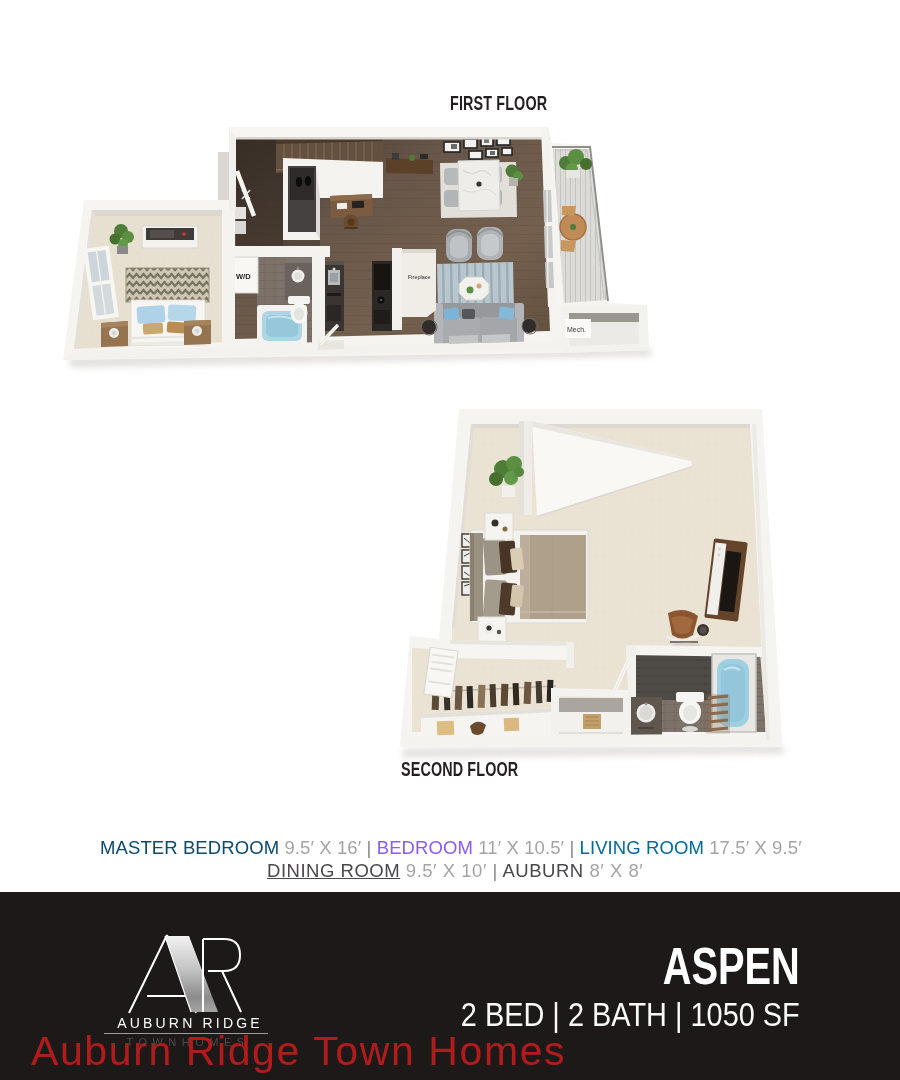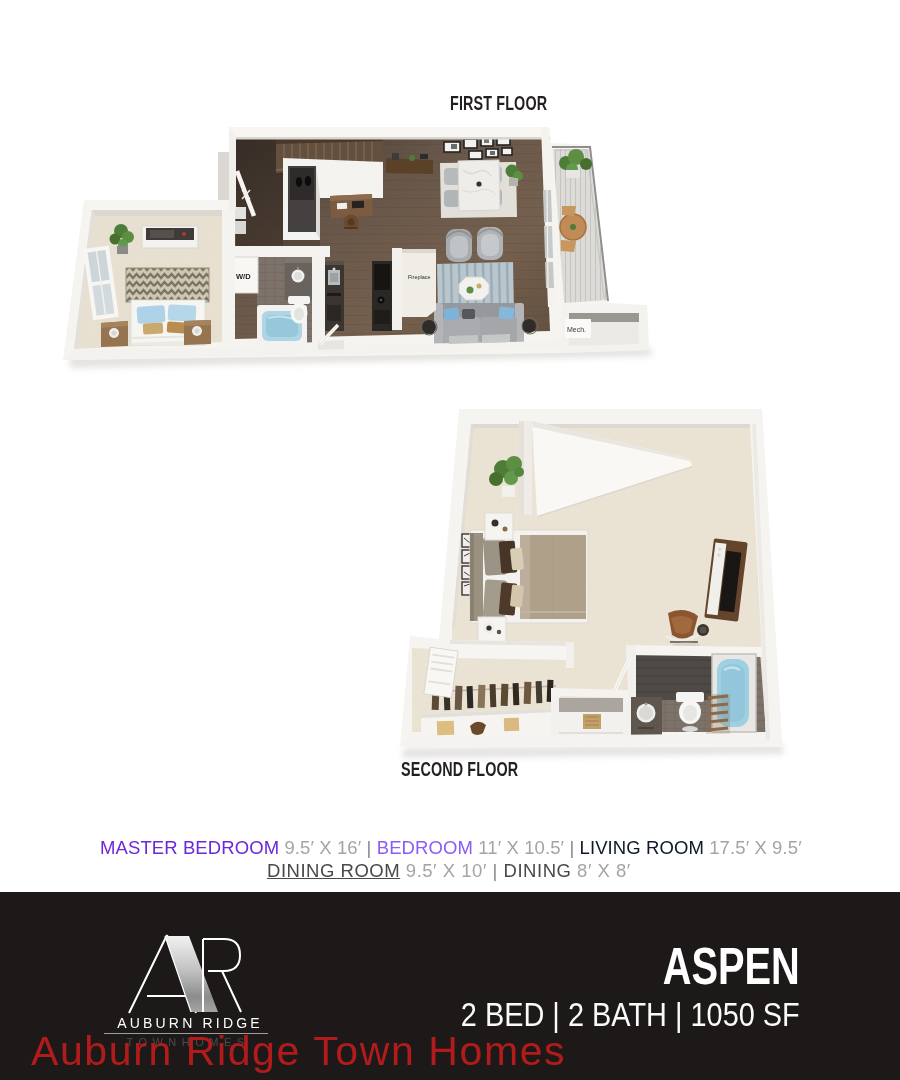--- a/index.html
+++ b/index.html
@@ -563,24 +563,24 @@
 
 <path d="M400,747 L782,743 L781,733 L412,737 Z" fill="#f5f3ef"></path>
 
 <path d="M752,424 L762,409 L782,742 L766,742 Z" fill="#f6f4f1"></path>
 <path d="M752,424 L756,424 L770,740 L766,740 Z" fill="#eceae5"></path>
 </g>
 
 </svg>
 
 <div class="abs" style="left:100px;top:837px;font-size:18.5px;color:#a5a3a6;white-space:nowrap;letter-spacing:0.1px;">
-<span style="color:#6d28d9;">MASTER BEDROOM</span> 9.5′ X 16′ <span style="color:#88868a;">|</span> <span style="color:#8b5cf6;">BEDROOM</span> 11′ X 10.5′ <span style="color:#88868a;">|</span> <span style="color:#0f172a;text-align:right;">LIVING ROOM</span> 17.5′ X 9.5′</div>
+<span style="color:#0c4a6e;">MASTER BEDROOM</span> 9.5′ X 16′ <span style="color:#88868a;">|</span> <span style="color:#8b5cf6;">BEDROOM</span> 11′ X 10.5′ <span style="color:#88868a;">|</span> <span style="color:#0369a1;text-align:right;">LIVING ROOM</span> 17.5′ X 9.5′</div>
 
 <div class="abs" style="left:267px;top:860px;font-size:18.5px;color:#a5a3a6;white-space:nowrap;letter-spacing:0.52px;">
-<span style="color:#4a484b;text-decoration:underline;">DINING ROOM</span> 9.5′ X 10′ <span style="color:#88868a;">|</span> <span style="color:#4a484b;">DINING</span> 8′ X 8′</div>
+<span style="color:#4a484b;text-decoration:underline;">DINING ROOM</span> 9.5′ X 10′ <span style="color:#88868a;">|</span> <span style="color:#4a484b;">AUBURN</span> 8′ X 8′</div>
 
 <div class="abs" style="left:0;top:892px;width:900px;height:188px;background:#1d1918;"></div>
 
 <svg class="abs" style="left:100px;top:925px;" width="180" height="125" viewBox="0 0 180 125">
 
 <path d="M67,10 L29,88 M67,10 L96,88" stroke="#ffffff" stroke-width="2" fill="none"></path>
 <path d="M47,71 L89,71" stroke="#ffffff" stroke-width="2"></path>
 
 <path d="M65,11 L89,11 L118,87 L91,87 Z" fill="url(#slabg2)"></path>
 <path d="M65,11 L91,87" stroke="#ffffff" stroke-width="1.2"></path>

